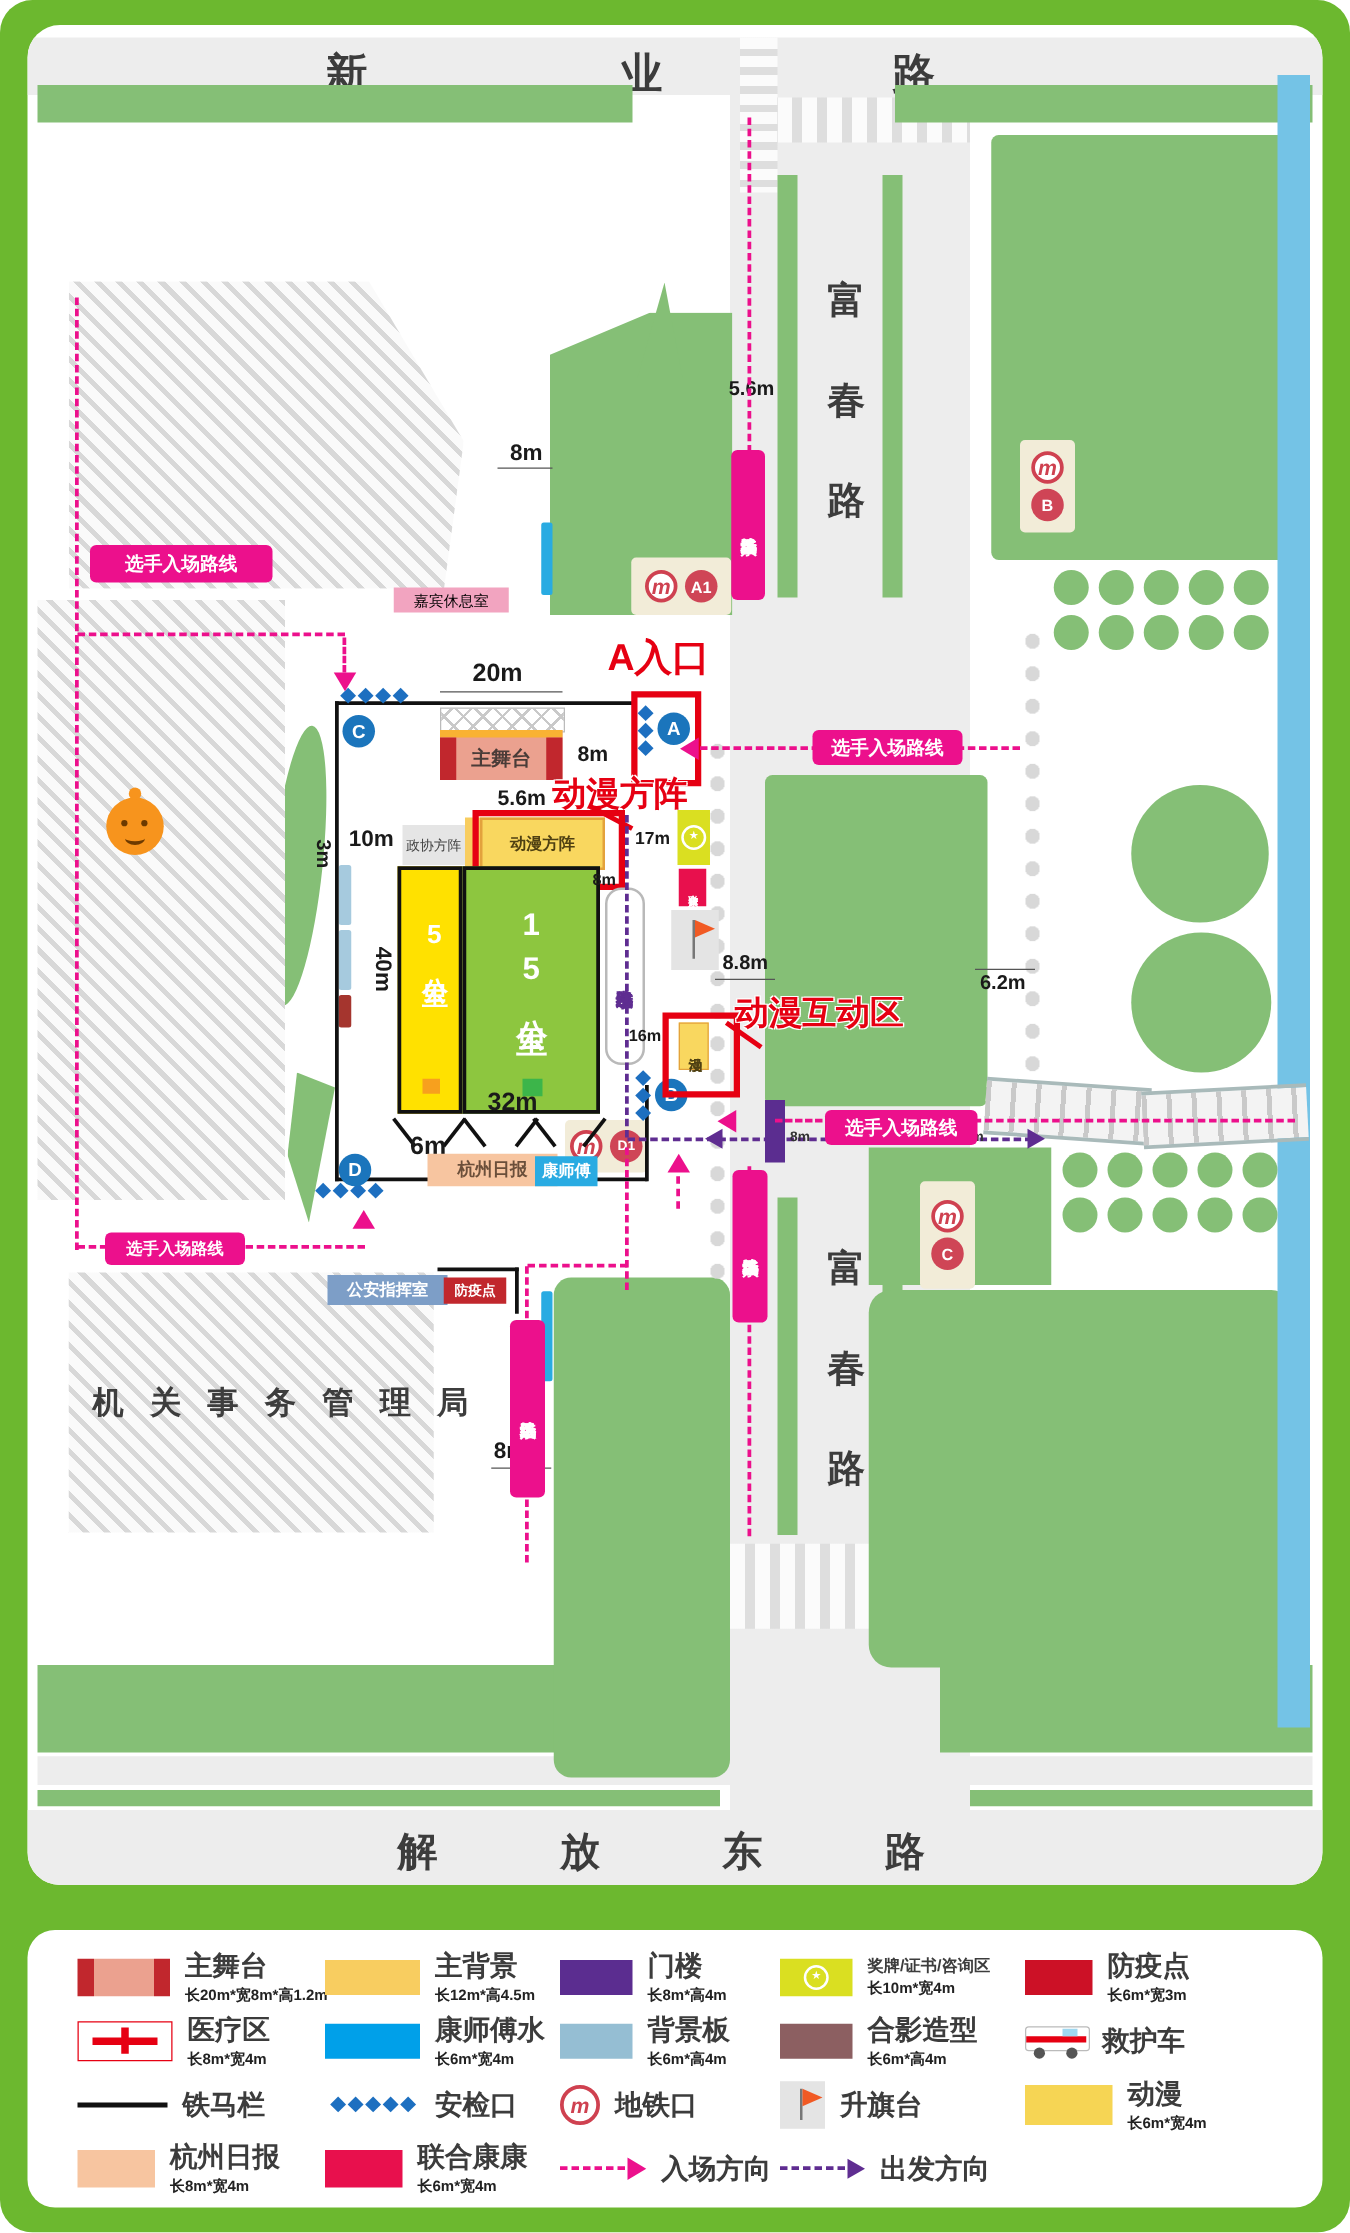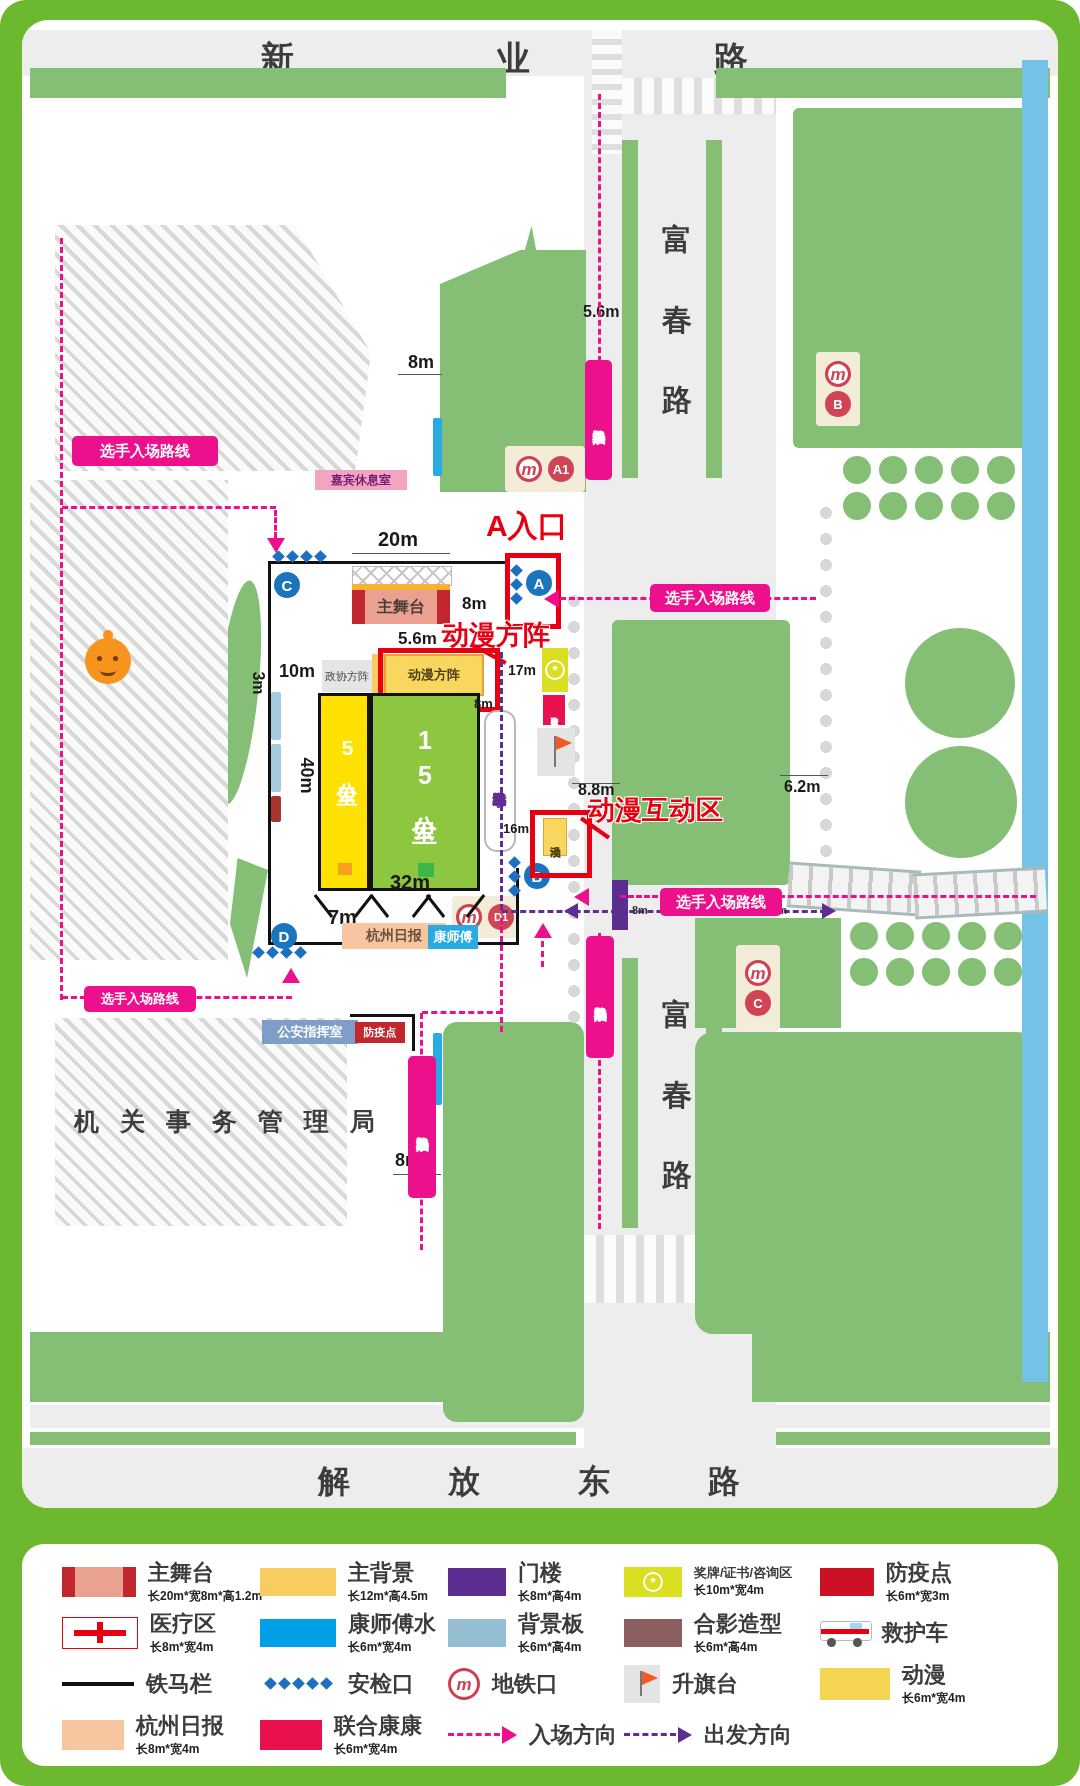--- a/index.html
+++ b/index.html
@@ -68,21 +68,21 @@
   
   #stage{background:#eba18f;border-top:6px solid #f9b233;box-sizing:border-box;display:flex;align-items:center;justify-content:center;}
   #stage::before,#stage::after{content:"";position:absolute;top:0;width:13px;height:100%;background:#c1272d;}
   #stage::before{left:0;} #stage::after{right:0;}
   
   .sqgray{background:#e5e5e5;color:#444;font-size:11px;display:flex;align-items:center;justify-content:center;}
   .sqyellow{background:#f9d75f;border:2px solid #e3a23c;color:#4f4012;font-weight:bold;font-size:13px;
             display:flex;align-items:center;justify-content:center;box-sizing:border-box;}
   .lblDaily{background:#f7c5a0;color:#6b4f3a;font-weight:bold;font-size:14px;display:flex;align-items:center;justify-content:center;}
   .lblKang{background:#29abe2;color:#fff;font-weight:bold;font-size:13px;display:flex;align-items:center;justify-content:center;}
-  .lblVip{background:#f2a4c0;color:#701a75;font-weight:bold;font-size:12px;display:flex;align-items:center;justify-content:center;}
+  .lblVip{background:#f2a4c0;color:#000000;font-weight:normal;font-size:12px;display:flex;align-items:flex-end;justify-content:center;}
   .lblPolice{background:#7d9ec7;color:#fff;font-weight:bold;font-size:13px;display:flex;align-items:center;justify-content:center;}
   .lblEpi{background:#c1272d;color:#fff;font-weight:bold;font-size:11px;display:flex;align-items:center;justify-content:center;}
   .gatebar{background:#5b2d90;}
   .medalbox{background:#dadf21;display:flex;align-items:center;justify-content:center;}
   .medalicon{width:16px;height:16px;border:2px solid #fff;border-radius:50%;color:#fff;font-size:9px;line-height:13px;text-align:center;}
   .unionbox{background:#e8104d;color:#fff;font-weight:bold;font-size:8px;line-height:9px;display:flex;align-items:center;justify-content:center;
             writing-mode:vertical-rl;text-orientation:upright;}
   .flagbox{background:#e4e4e4;position:relative;}
   .flagpole{position:absolute;left:45%;top:16%;width:2px;height:66%;background:#777;}
   .flagtri{position:absolute;left:calc(45% + 2px);top:16%;width:0;height:0;border-top:7px solid transparent;
@@ -345,21 +345,21 @@
   <div class="abs" style="left:396px;top:843px;width:16px;height:14px;background:#3cb54a;"></div>
 
   <div class="abs tick" style="left:300px;top:872px;transform:rotate(-38deg);"></div>
   <div class="abs tick" style="left:340px;top:872px;transform:rotate(38deg);"></div>
   <div class="abs tick" style="left:356px;top:872px;transform:rotate(-38deg);"></div>
   <div class="abs tick" style="left:398px;top:872px;transform:rotate(38deg);"></div>
   <div class="abs tick" style="left:412px;top:872px;transform:rotate(-38deg);"></div>
   <div class="abs tick" style="left:452px;top:872px;transform:rotate(38deg);"></div>
 
   <span class="abs dim" style="left:368px;top:851px;font-size:20px;">32m</span>
-  <span class="abs dim" style="left:306px;top:886px;font-size:20px;">7m</span>
+  <span class="abs dim" style="left:306px;top:886px;font-size:20px;">6m</span>
 
   <div class="abs lblDaily" style="left:320px;top:903px;width:104px;height:26px;">
     <span>杭州日报</span>
       </div>
   <div class="abs lblKang" style="left:406px;top:905px;width:50px;height:24px;">
     <span>康师傅</span>
       </div>
 
   <span class="abs dim" style="left:452px;top:676px;font-size:13px;">8m</span>
   <div class="abs departpill" style="left:462px;top:690px;width:28px;height:138px;">
@@ -387,21 +387,21 @@
       </div>
   <div class="abs crossbox" style="left:521px;top:762px;width:24px;height:26px;"></div>
 
   <div class="abs redbox" style="left:508px;top:790px;width:52px;height:58px;"></div>
   <div class="abs sqyellow" style="left:521px;top:798px;width:24px;height:38px;border-width:1px;">
     <span class="vtext" style="font-size:11px;">动漫</span>
       </div>
   <span class="abs callout" style="left:566px;top:772px;">动漫互动区</span>
   <div class="abs redline" style="left:556px;top:806px;width:34px;transform:rotate(35deg);"></div>
 
-  <span class="abs dim" style="left:556px;top:761px;font-size:16px;">8.8m</span>
+  <span class="abs dim" style="left:556px;top:742px;font-size:16px;">8.8m</span>
   <div class="abs dimline" style="left:550px;top:763px;width:48px;"></div>
   <span class="abs dim" style="left:762px;top:734px;font-size:16px;margin-top:24px;">6.2m</span>
   <div class="abs dimline" style="left:758px;top:755px;width:48px;"></div>
 
   <span class="abs dim" style="left:386px;top:332px;">8m</span>
   <div class="abs dimline" style="left:376px;top:354px;width:44px;"></div>
   <span class="abs dim" style="left:561px;top:283px;font-size:16px;">5.6m</span>
   <span class="abs dim" style="left:373px;top:1130px;">8m</span>
   <div class="abs dimline" style="left:371px;top:1154px;width:48px;"></div>
 

